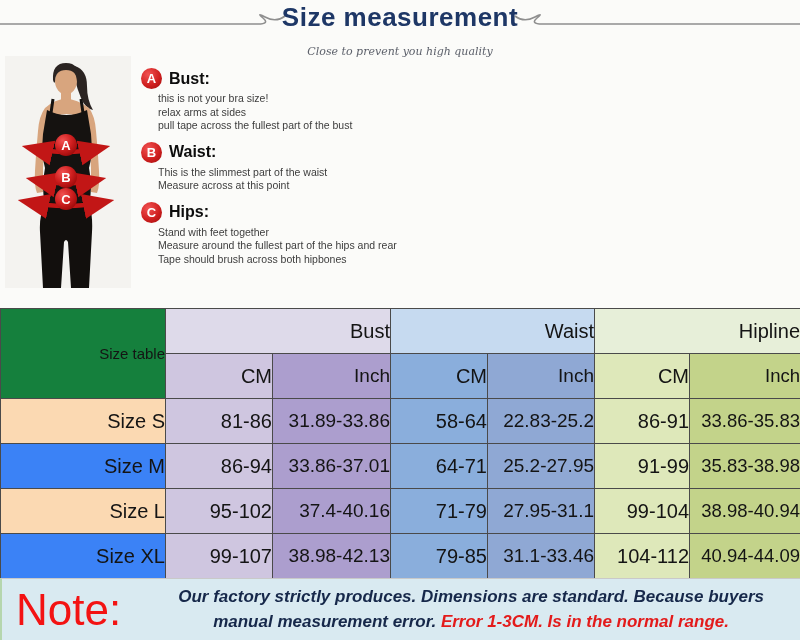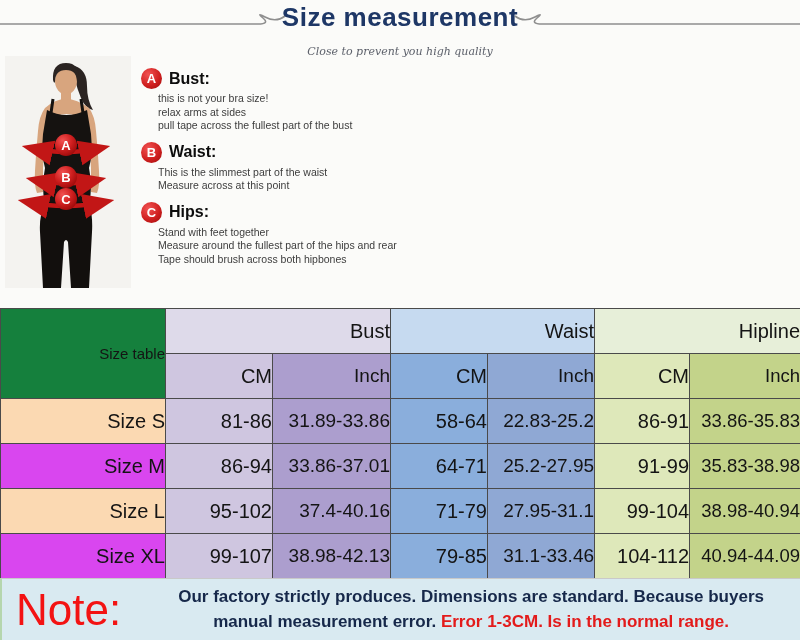--- a/index.html
+++ b/index.html
@@ -38,28 +38,28 @@
   .grp-bust { background: #dedaea; font-size: 20px; }
   .grp-waist { background: #c6daf0; font-size: 20px; }
   .grp-hip { background: #e7efd9; font-size: 20px; }
   .c-bust-cm { background: #cfc6e0; font-size: 20px; }
   .c-bust-in { background: #ac9ece; font-size: 19px; }
   .c-waist-cm { background: #8aaedc; font-size: 20px; }
   .c-waist-in { background: #8fa8d4; font-size: 19px; }
   .c-hip-cm { background: #dee8ba; font-size: 20px; }
   .c-hip-in { background: #c3d38a; font-size: 18.5px; }
   .r-peach { background: #fbd9b2; font-size: 20px; color: #1c1208; }
-  .r-orange { background: #d946ef; font-size: 20px; color: #1c1208; }
+  .r-orange { background: #3b82f6; font-size: 20px; color: #1c1208; }
 
   
   .note { position: absolute; top: 578px; left: 0; width: 800px; height: 62px; background: #d9eaf1;
           border-left: 2px solid #b5d6ae; border-top: 1px solid #c9c9c9; display: flex; align-items: center; }
   .note-label { color: #f31313; font-size: 44px; margin-left: 14px; margin-right: 28px; flex: 0 0 auto; line-height: 1; }
   .note-text { flex: 1 1 auto; text-align: center; font-size: 17px; font-weight: bold; color: #16284a;
-               line-height: 1.45; padding: 0 7px 0 0; }
+               line-height: 1.45; padding: 0 7px 0 0; font-style: italic; }
   .note-red { color: #e31b1b; }
 </style>
 </head>
 <body>
 
 <div class="page">
 
   <div class="banner">
     <svg class="flourish left" viewBox="0 0 292 22">
       <path d="M0 12 H258 Q270 12 263 6 Q256 0 265 5 Q276 11 285 4" stroke="#8f8f8f" stroke-width="1.6" fill="none"></path>

